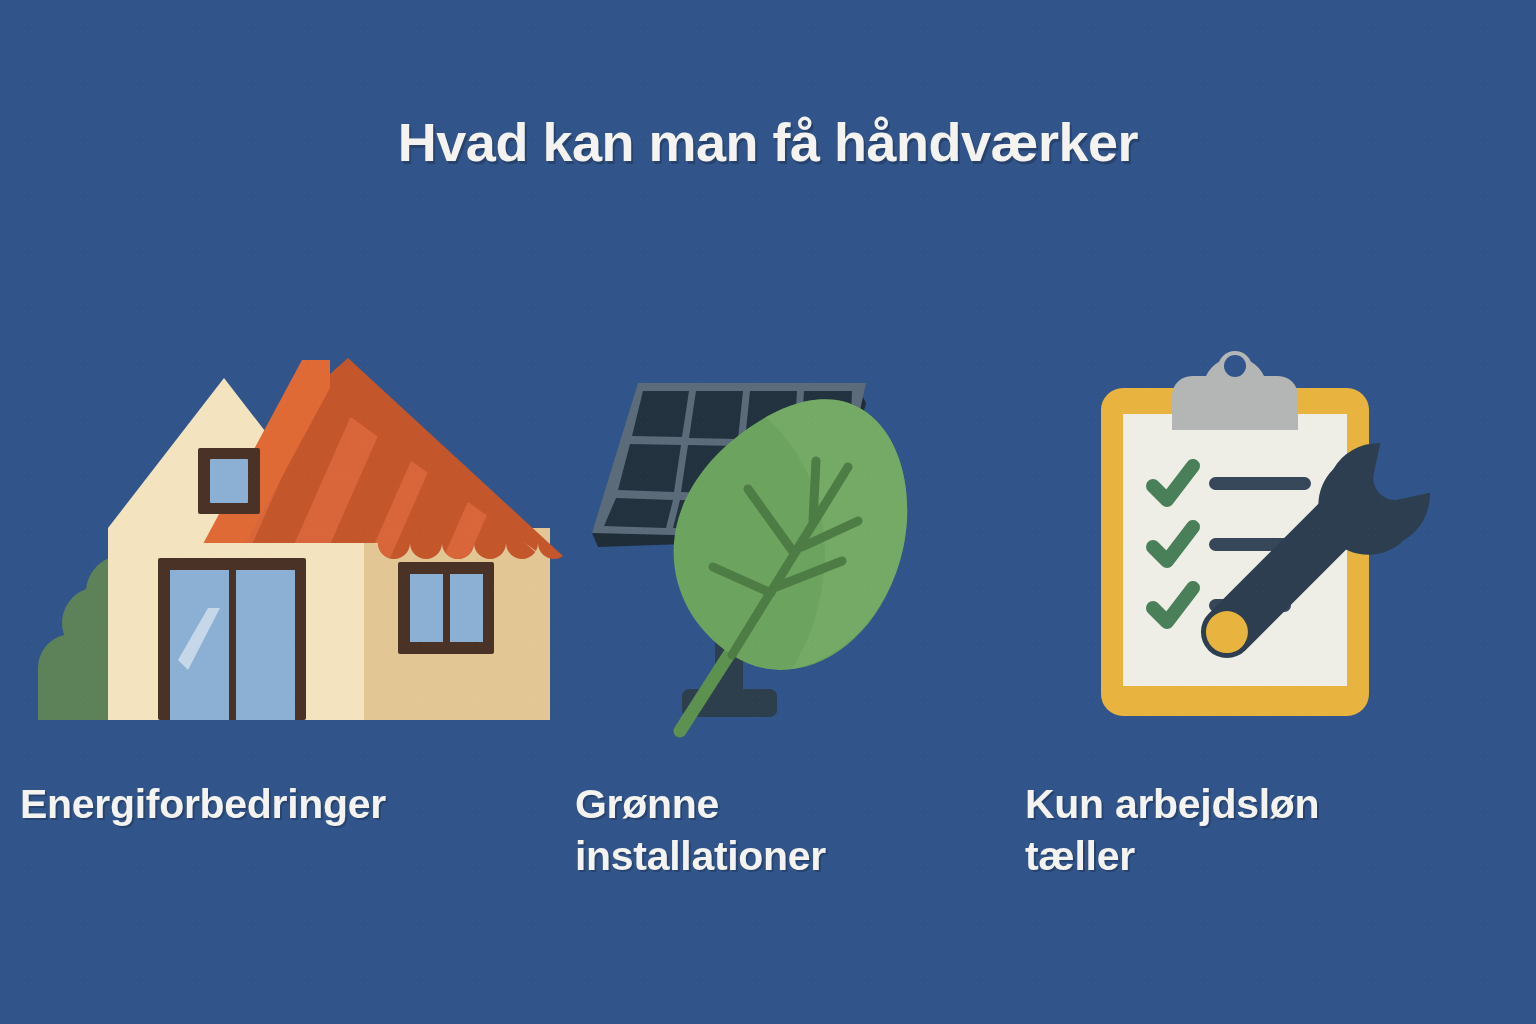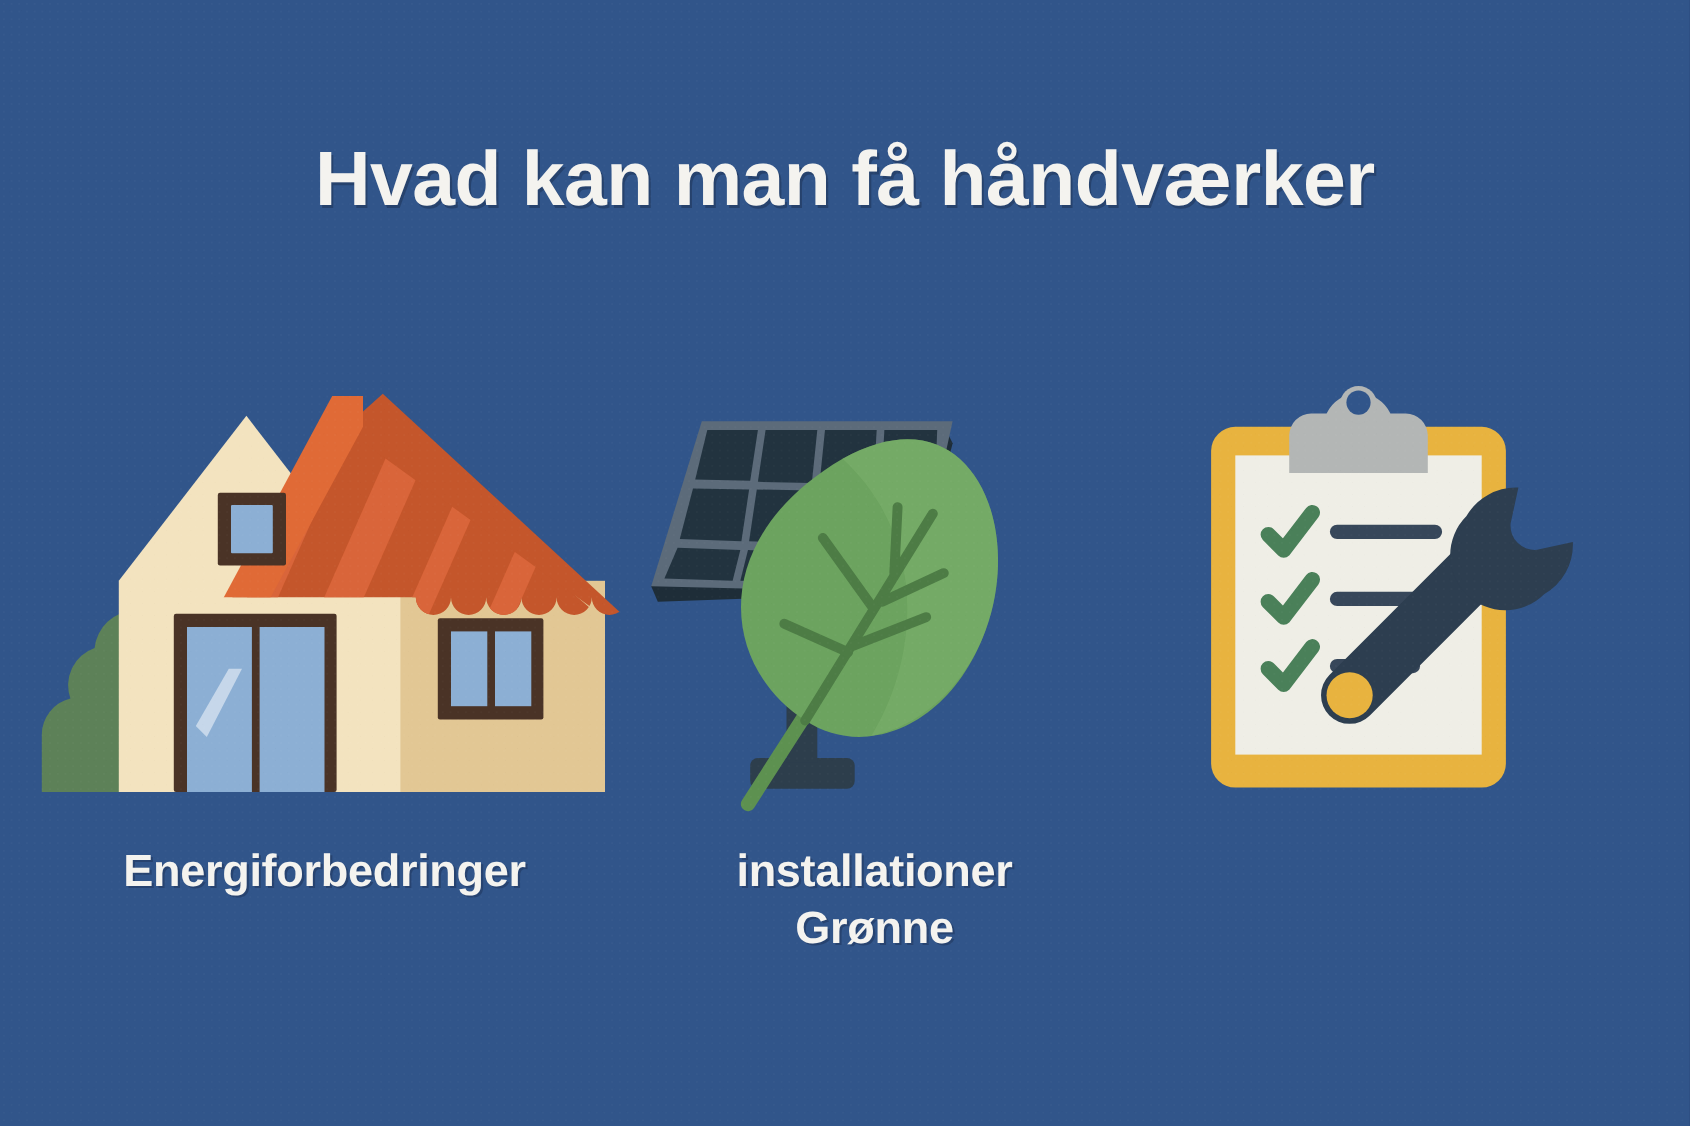--- a/index.html
+++ b/index.html
@@ -32,40 +32,40 @@
   }
 
   
   #title {
     position: absolute;
     top: 76px;
     left: 0;
     width: 1536px;
     text-align: center;
     color: #f4f3ef;
-    font-size: 70px;
+    font-size: 54px;
     font-weight: bold;
     line-height: 1.12;
     letter-spacing: -.5px;
     text-shadow: 2px 3px 0 rgba(23,40,70,.42);
     z-index: 20;
   }
   #title .tl { display: block; }
 
   
   .caption {
     position: absolute;
-    text-align: center;
     color: #f4f3ef;
     font-size: 41px;
     font-weight: bold;
     line-height: 1.27;
     letter-spacing: -.3px;
     text-shadow: 2px 2px 0 rgba(23,40,70,.38);
     z-index: 20;
+    margin-top: 13px;
   }
   #cap-1 { left: 20px;   top: 765px; width: 550px; }
   #cap-2 { left: 575px;  top: 765px; width: 440px; }
   #cap-3 { left: 1025px; top: 765px; width: 480px; }
   .caption .cl { display: block; }
 
   
   .art { position: absolute; z-index: 10; }
   #art-house { left: 30px;   top: 340px; width: 560px; height: 400px; }
   #art-solar { left: 580px;  top: 355px; width: 450px; height: 385px; }
@@ -245,19 +245,23 @@
         <circle cx="0" cy="150" r="21" fill="#e8b33f"></circle>
       </g>
     </svg>
   </div>
 
   <div class="caption" id="cap-1">
     <span class="cl">Energiforbedringer</span>
   </div>
 
   <div class="caption" id="cap-2">
+    <span class="cl">Grønne</span>
     <span class="cl">installationer</span>
-    <span class="cl">Grønne</span>
-  </div>
-
+  </div>
+
+  <div class="caption" id="cap-3">
+    <span class="cl">Kun arbejdsløn</span>
+    <span class="cl">tæller</span>
+  </div>
 
   <div id="grain"></div>
 </div>
 
 </body></html>

